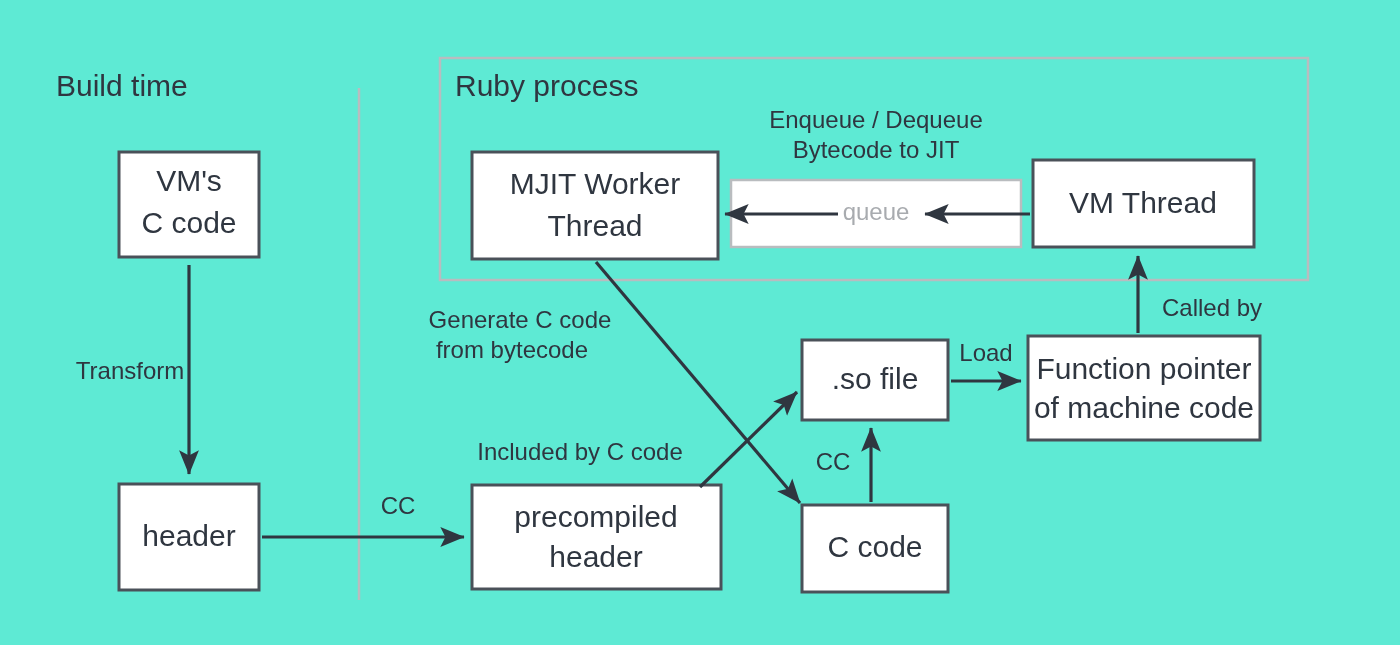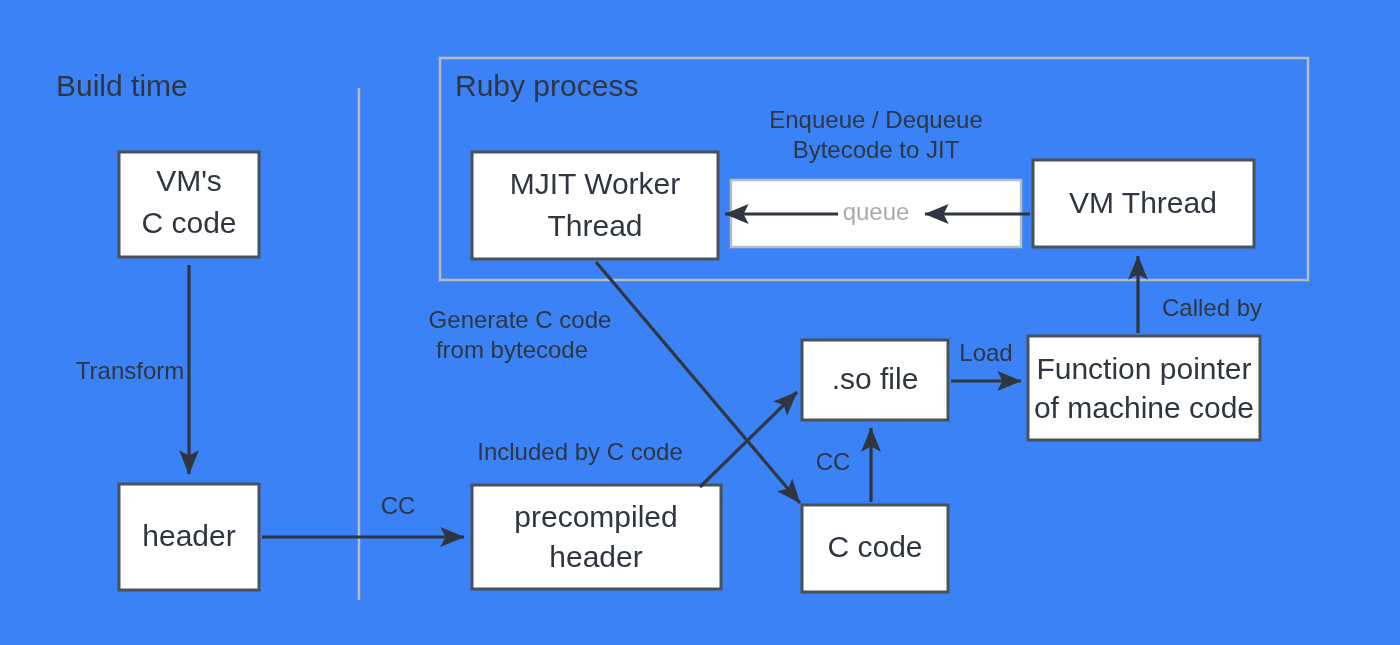--- a/index.html
+++ b/index.html
@@ -10,21 +10,21 @@
   body {
     font-family: "Liberation Sans", sans-serif;
     width: 1400px;
     height: 645px;
     overflow: hidden;
   }
   #diagram-root {
     position: relative;
     width: 1400px;
     height: 645px;
-    background: #3b82f6;
+    background: #5eead4;
   }
   svg.diagram {
     display: block;
     width: 1400px;
     height: 645px;
   }
   .box-rect {
     fill: #ffffff;
     stroke: #4a5159;
     stroke-width: 3;

